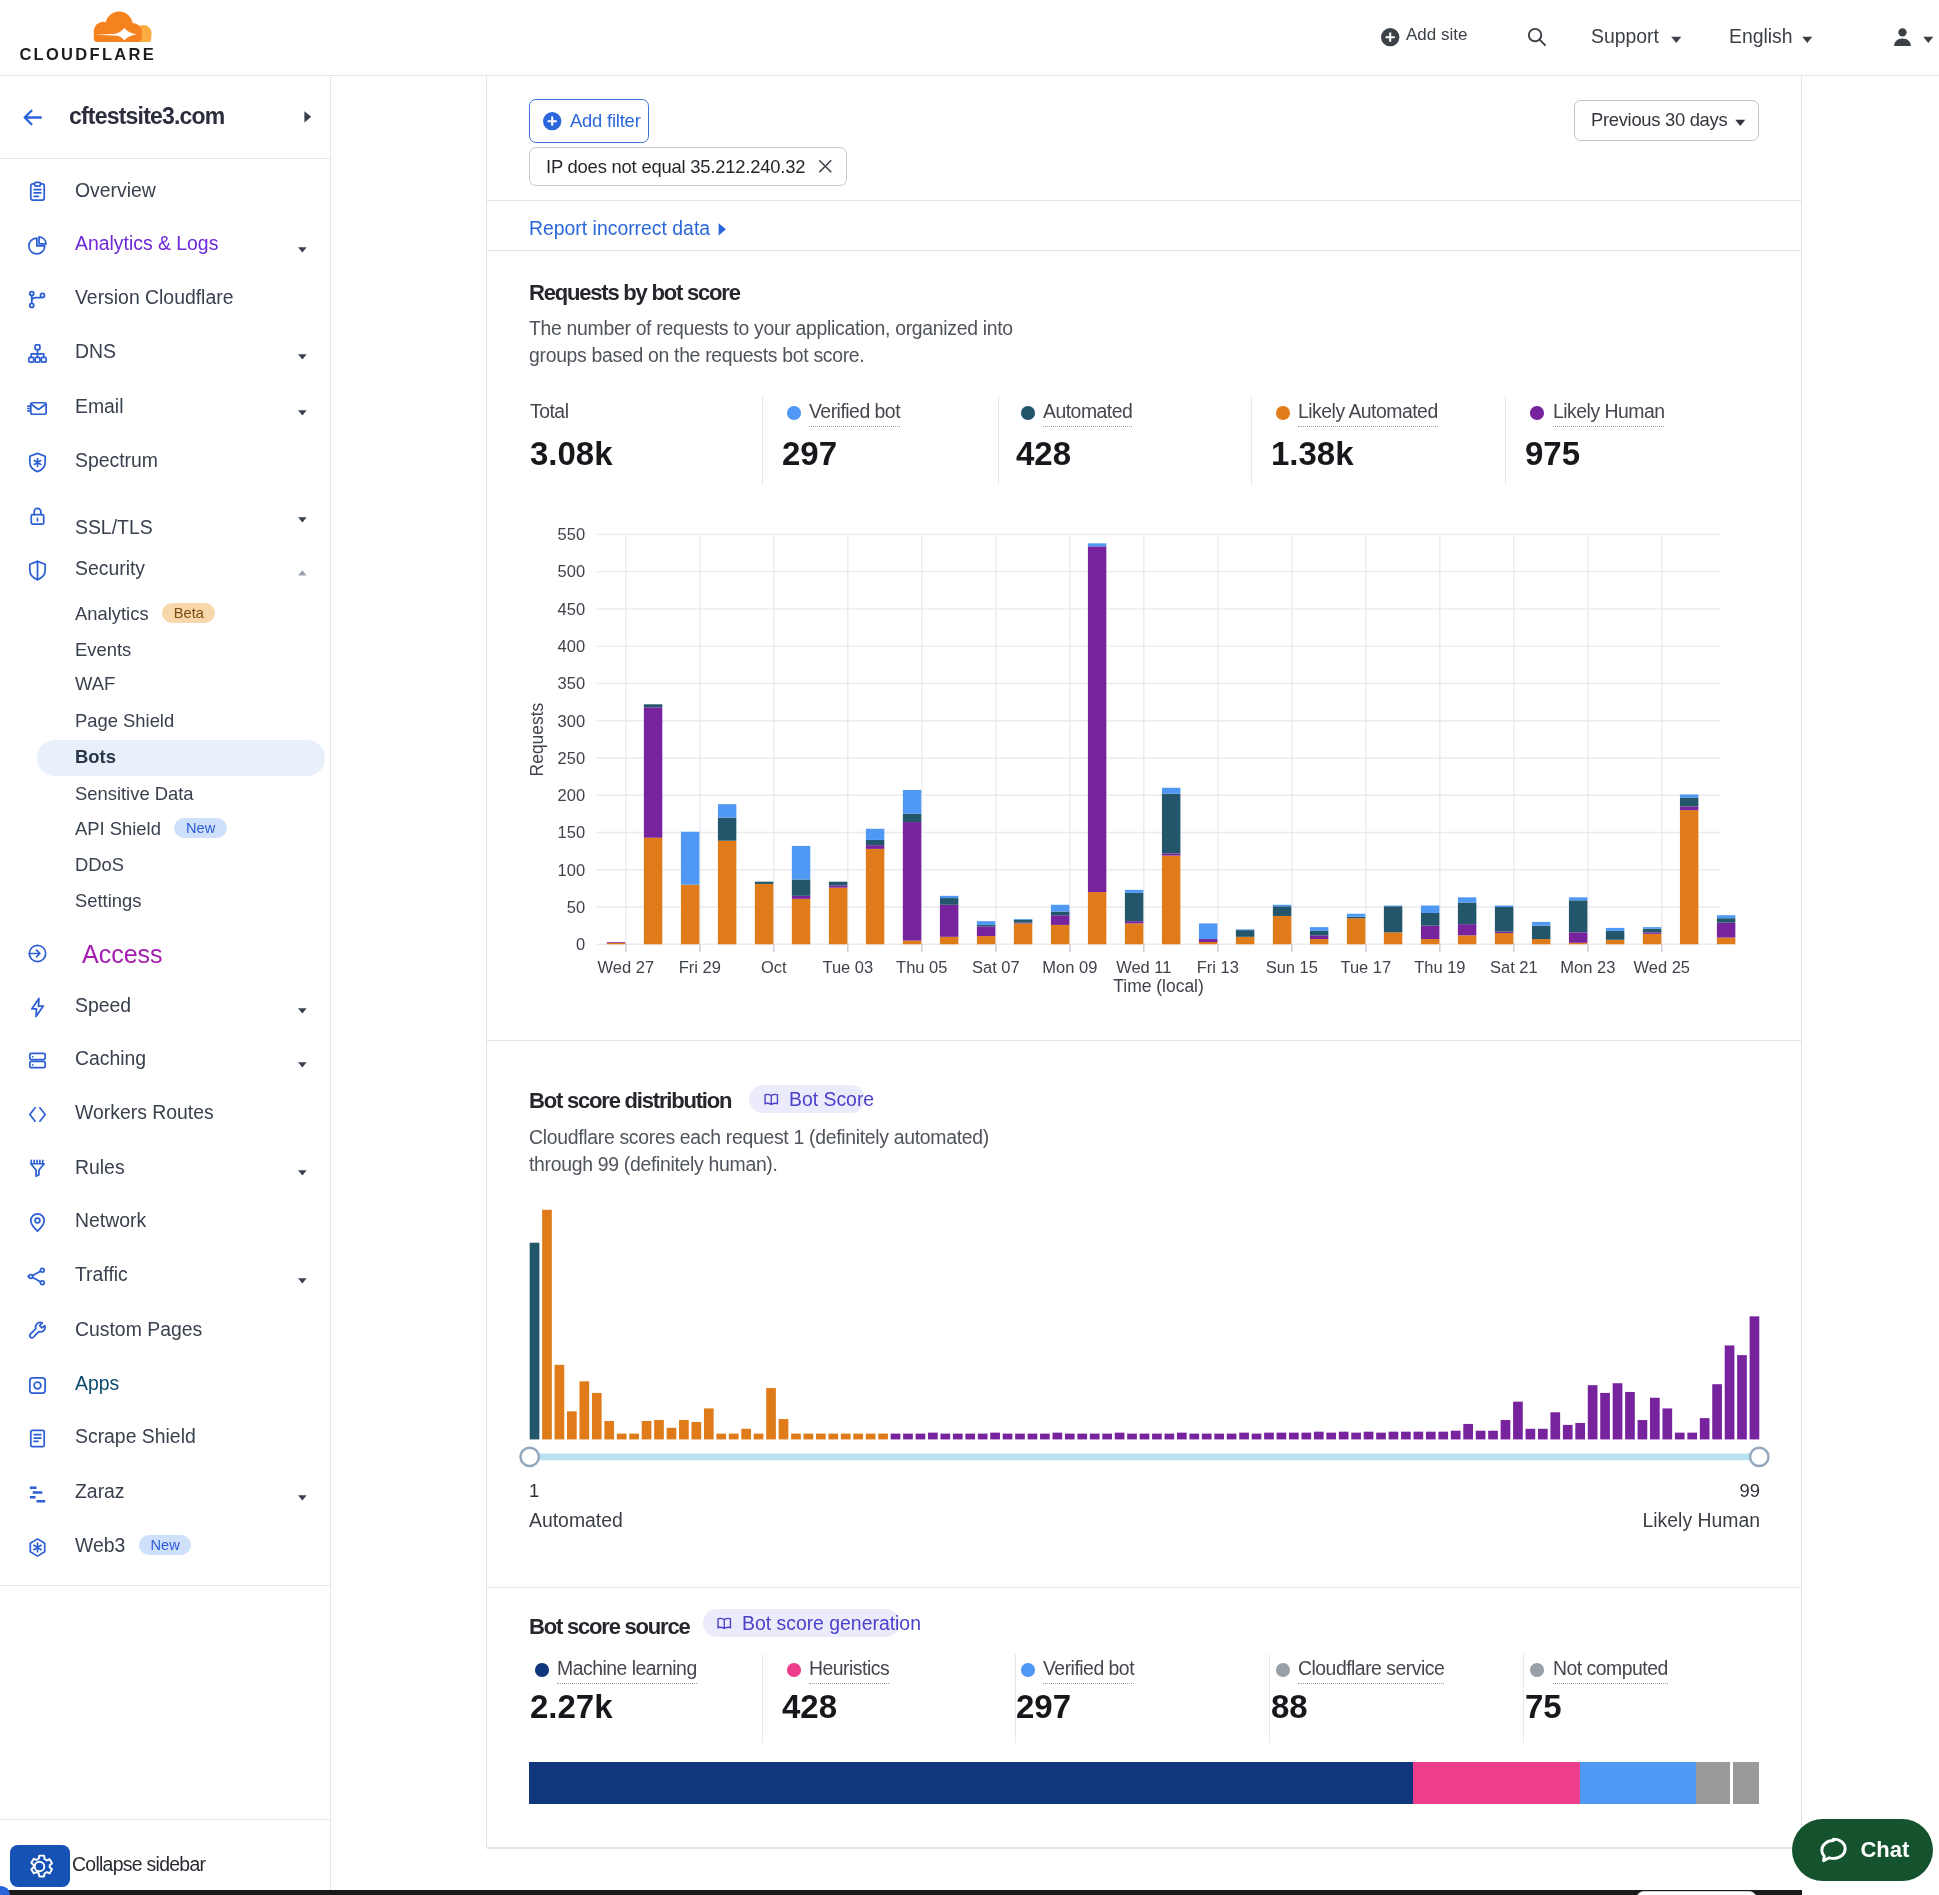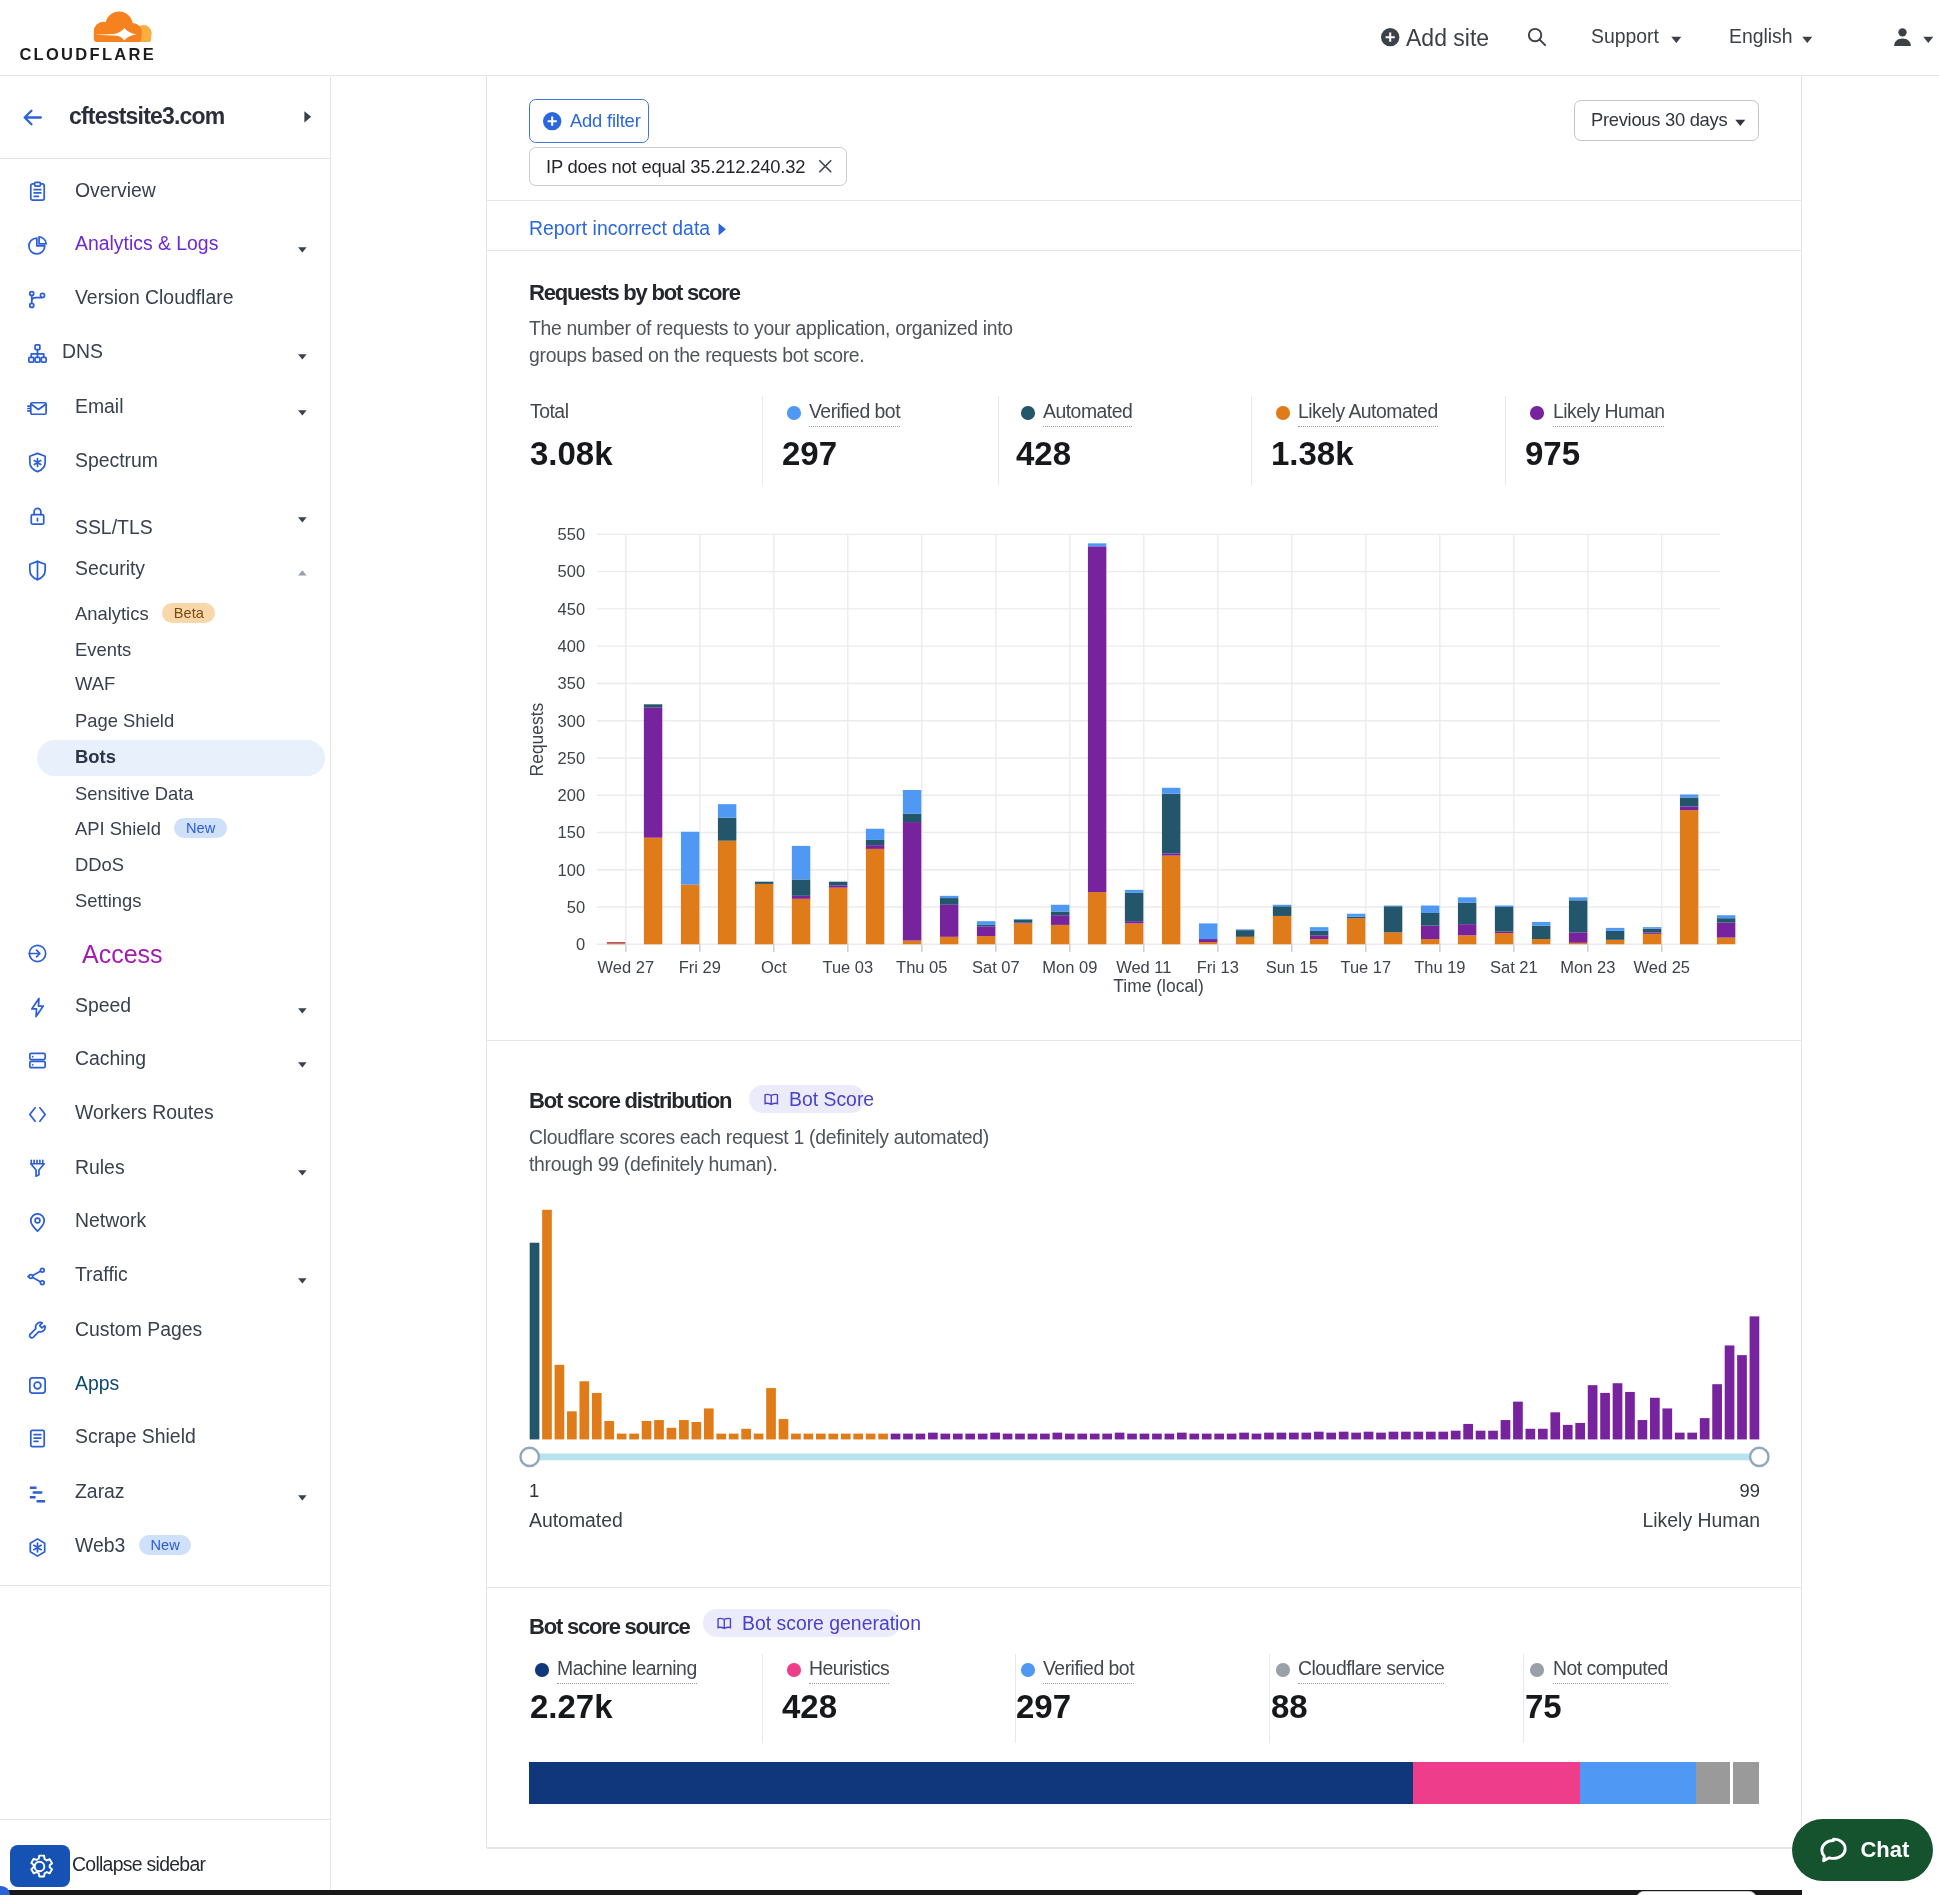--- a/index.html
+++ b/index.html
@@ -21,21 +21,21 @@
 <circle cx="47" cy="24" r="9.5" fill="#f6821f"></circle>
 <rect x="7" y="21" width="49" height="13" rx="4" fill="#f6821f"></rect>
 <path d="M8 26.6 L33 25.4 L33 27.4 Z" fill="#fff"></path>
 <path d="M26 26 Q35 24.5 38.5 19.5 Q42 24.5 51 26 Q42 27.5 38.5 32.5 Q35 27.5 26 26 Z" fill="#fff"></path>
 </svg>
 <div class="abs" style="left:19.4px;top:45px;font-size:16.5px;font-weight:bold;letter-spacing:2.3px;color:#1d1d1f">CLOUDFLARE</div>
 <svg class="abs" style="left:1380px;top:27px" width="20.4" height="20.4" viewBox="0 0 20 20">
     <circle cx="10" cy="10" r="9" fill="#3c4047"></circle>
     <path d="M10 5.5v9M5.5 10h9" stroke="#fff" stroke-width="2"></path>
   </svg>
-<div class="abs" style="left:1406px;top:25px;font-size:23px;color:#3c4047">Add site</div>
+<div class="abs" style="left:1406px;top:25px;font-size:17px;color:#3c4047">Add site</div>
 <svg class="abs" style="left:1525px;top:25px" width="23" height="23" viewBox="0 0 24 24">
     <circle cx="10.5" cy="10.5" r="6.5" fill="none" stroke="#3c4047" stroke-width="2"></circle>
     <path d="M15.5 15.5L21 21" stroke="#3c4047" stroke-width="2" stroke-linecap="round"></path>
   </svg>
 <div class="abs" style="left:1591px;top:25px;font-size:19.4px;color:#3c4047">Support</div>
 <div class="abs" style="left:1670px;top:32px"><svg width="12.6" height="12.6" viewBox="0 0 10 10">
       <path d="M1 3h8L5 8z" fill="#3c4047"></path>
     </svg></div>
 <div class="abs" style="left:1729px;top:25px;font-size:19.4px;color:#3c4047">English</div>
 <div class="abs" style="left:1801px;top:32px"><svg width="12.6" height="12.6" viewBox="0 0 10 10">
@@ -78,21 +78,21 @@
       <path d="M6 8V16M6 13.5 Q6 10 10.5 10 L14 10 Q17.2 10 17.2 9.9" stroke="#2c5fd3" stroke-width="1.8" fill="none" stroke-linecap="round" stroke-linejoin="round"></path>
     </svg></div>
 <div class="abs" style="left:75px;top:286px;font-size:19.4px;color:#39414e;white-space:nowrap">Version Cloudflare</div>
 <div class="abs" style="left:26px;top:342px;width:23px;height:23px"><svg width="23" height="23" viewBox="0 0 24 24">
       <rect x="9.5" y="3" width="5" height="5" rx="1" stroke="#2c5fd3" stroke-width="1.8" fill="none" stroke-linecap="round" stroke-linejoin="round"></rect>
       <rect x="3" y="16" width="5" height="5" rx="1" stroke="#2c5fd3" stroke-width="1.8" fill="none" stroke-linecap="round" stroke-linejoin="round"></rect>
       <rect x="9.5" y="16" width="5" height="5" rx="1" stroke="#2c5fd3" stroke-width="1.8" fill="none" stroke-linecap="round" stroke-linejoin="round"></rect>
       <rect x="16" y="16" width="5" height="5" rx="1" stroke="#2c5fd3" stroke-width="1.8" fill="none" stroke-linecap="round" stroke-linejoin="round"></rect>
       <path d="M12 8v8M5.5 16v-3.5h13V16" stroke="#2c5fd3" stroke-width="1.8" fill="none" stroke-linecap="round" stroke-linejoin="round"></path>
     </svg></div>
-<div class="abs" style="left:62px;top:340px;font-size:19.4px;color:#39414e;white-space:nowrap">DNS</div>
+<div class="abs" style="left:75px;top:340px;font-size:19.4px;color:#39414e;white-space:nowrap">DNS</div>
 <div class="abs" style="left:297px;top:348px"><svg width="10.7" height="10.7" viewBox="0 0 10 10">
       <path d="M1 3h8L5 8z" fill="#39414e"></path>
     </svg></div>
 <div class="abs" style="left:26px;top:397px;width:23px;height:23px"><svg width="23" height="23" viewBox="0 0 24 24">
       <rect x="5" y="6" width="16" height="12" rx="1.5" stroke="#2c5fd3" stroke-width="1.8" fill="none" stroke-linecap="round" stroke-linejoin="round"></rect>
       <path d="M5.5 7.5L13 13l7.5-5.5" stroke="#2c5fd3" stroke-width="1.8" fill="none" stroke-linecap="round" stroke-linejoin="round"></path>
       <path d="M2 9.5h2M2 12h2M2 14.5h2" stroke="#2c5fd3" stroke-width="1.8" fill="none" stroke-linecap="round" stroke-linejoin="round"></path>
     </svg></div>
 <div class="abs" style="left:75px;top:395px;font-size:19.4px;color:#39414e;white-space:nowrap">Email</div>
 <div class="abs" style="left:297px;top:404px"><svg width="10.7" height="10.7" viewBox="0 0 10 10">

